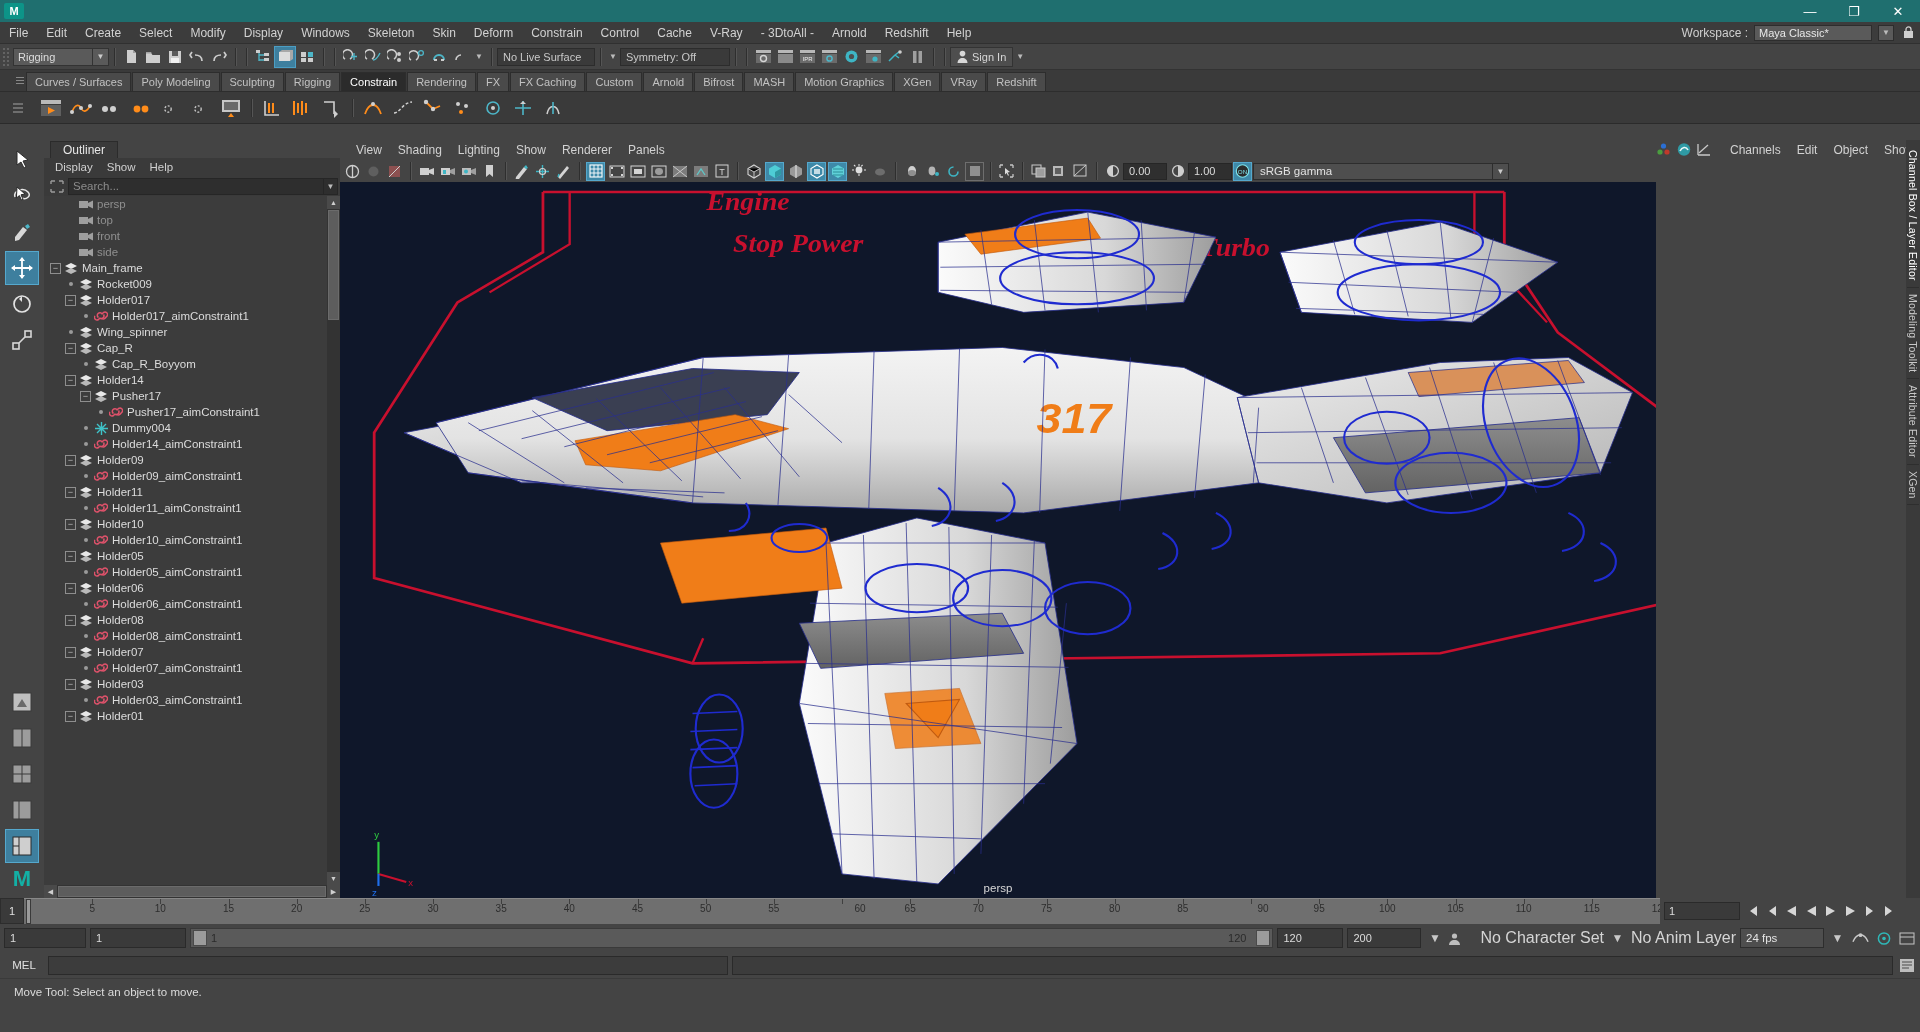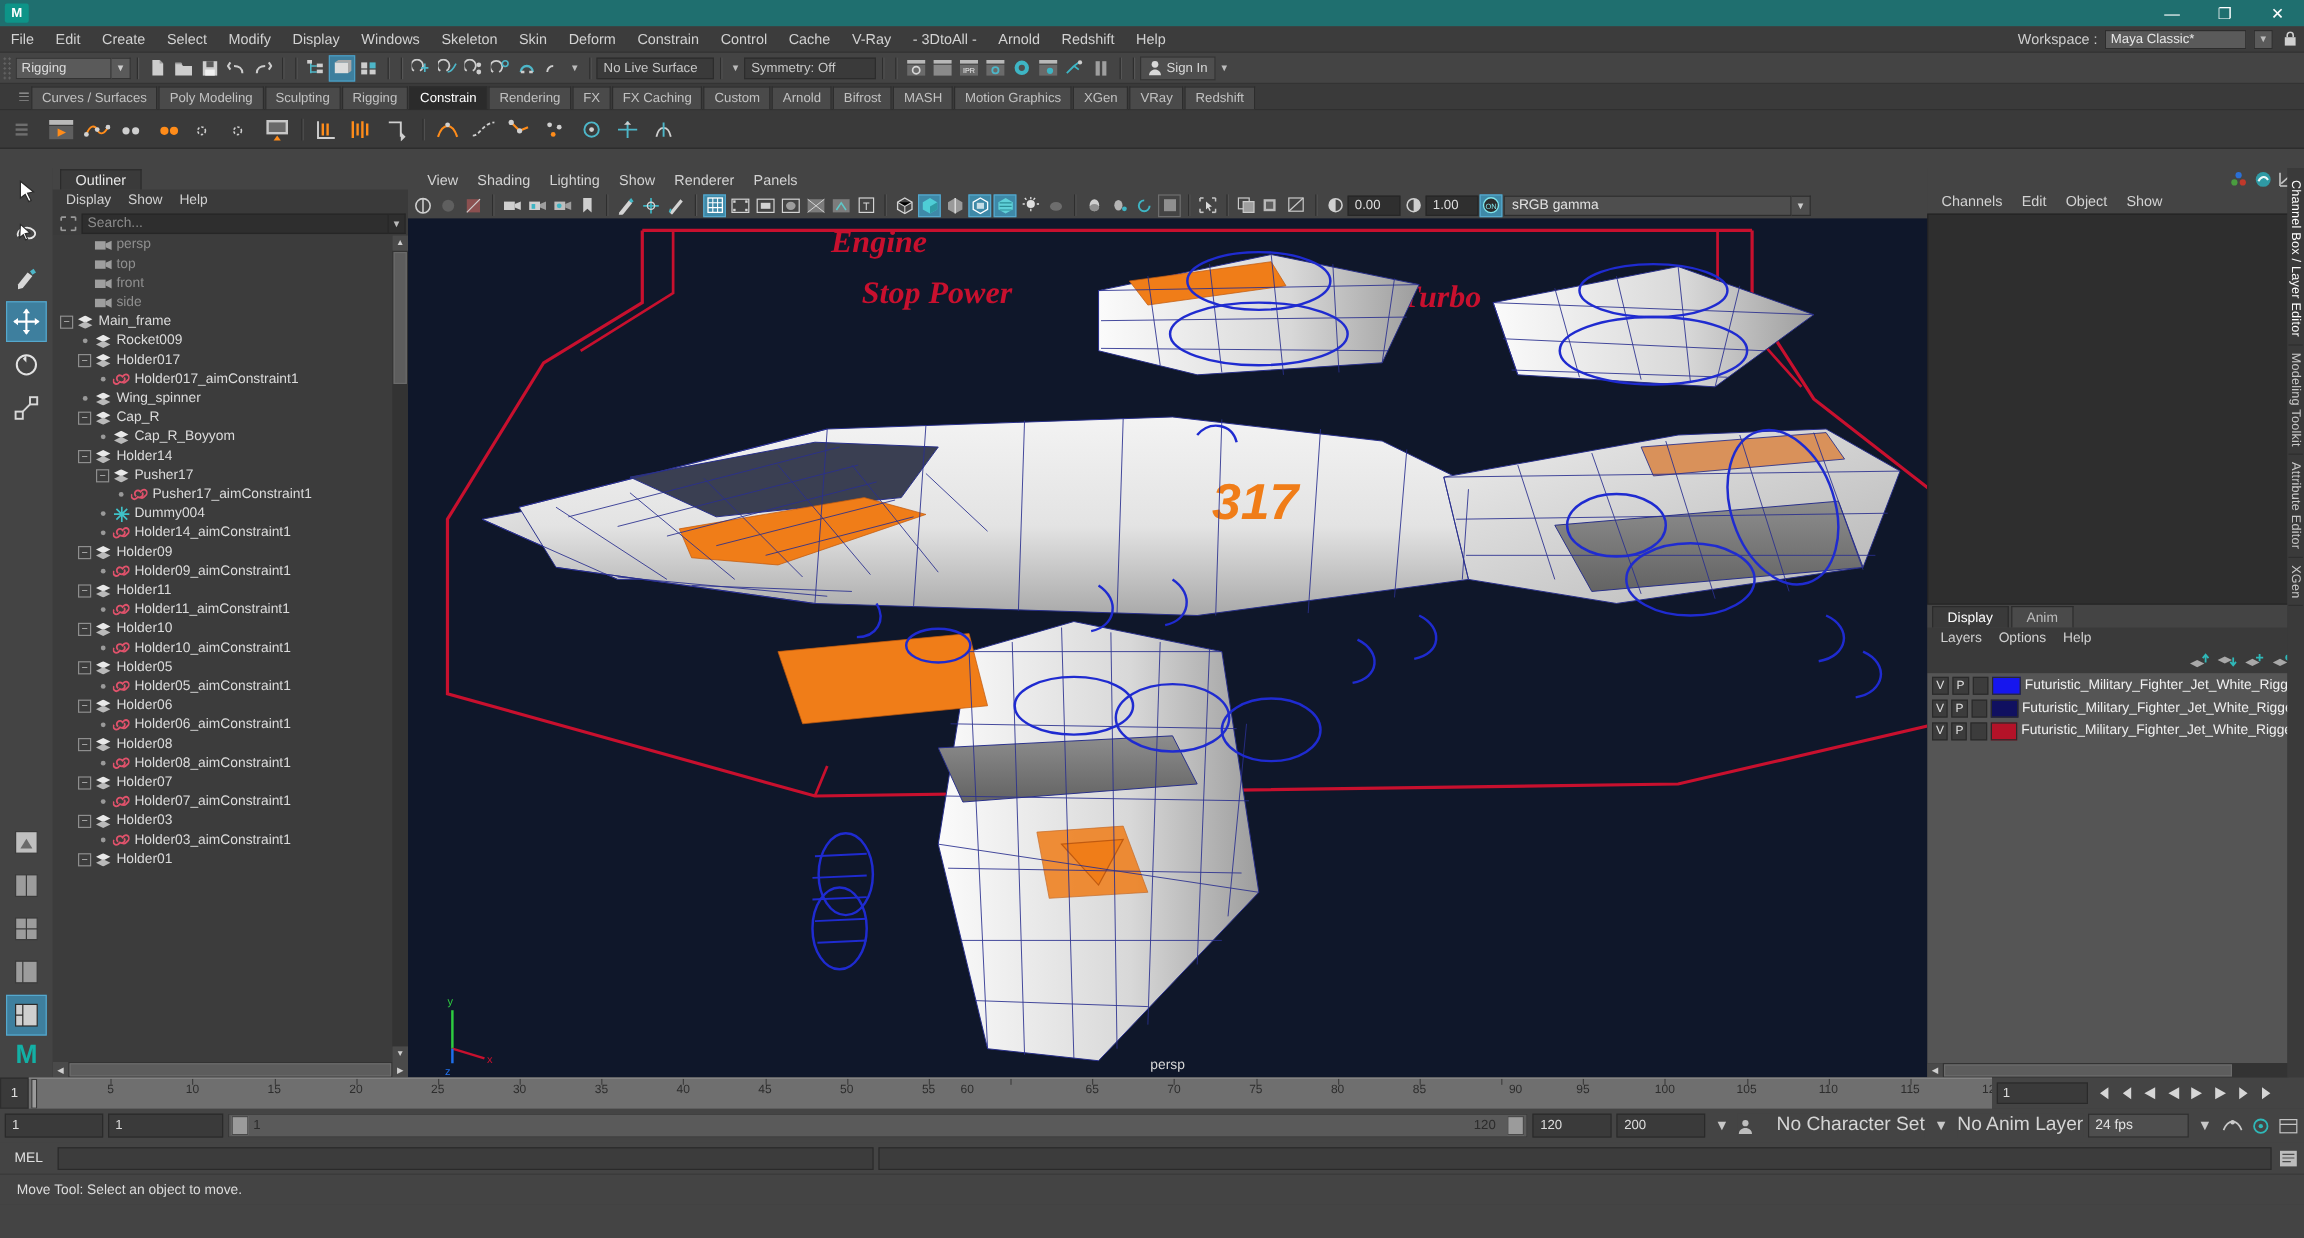--- a/index.html
+++ b/index.html
@@ -160,21 +160,21 @@
   .vpi.on { background:#3e89a8; border-color:#55a8cd;}
   .vpi.frame { border-color:#6e6e6e; }
   .numf { width:44px; height:17px; background:#2f2f2f; border:1px solid #262626; color:#dcdcdc;
     font-size:11px; display:flex; align-items:center; padding-left:5px;}
   .gamma { width:240px; height:17px; background:#4e4e4e; border:1px solid #2d2d2d; color:#e2e2e2;
     font-size:11.5px; display:flex; align-items:center; padding-left:6px;}
   .gamma-arrow { width:16px; height:17px; background:#4e4e4e; border:1px solid #2d2d2d; border-left:none;
     display:flex;align-items:center;justify-content:center;font-size:8px;color:#ccc;}
   .viewport { flex:1; position:relative; background:#0f172a; overflow:hidden; }
   .vp-label { position:absolute; left:50%; transform:translateX(-50%); bottom:4px; color:#d8d8d8; font-size:11.5px;}
-  .channelbox { width:314px; background:#444; display:flex; flex-direction:column; }
+  .channelbox { width:264px; background:#444; display:flex; flex-direction:row; }
   .cb-toprow { height:18px; display:flex; align-items:center; justify-content:flex-end; gap:4px; padding-right:6px;}
   .cb-menu { height:20px; display:flex; align-items:center; padding-left:4px; }
   .cb-menu span { padding:0 8px; font-size:12px; color:#d2d2d2; line-height:20px;}
   .cb-body { flex:1; background:#2e2e2e; border:1px solid #232323; }
   .lay-tabs { height:19px; display:flex; align-items:flex-end; padding-left:4px; background:#444;}
   .lay-tab { height:18px; line-height:18px; padding:0 12px; font-size:11.5px; color:#bdbdbd;
      background:#4a4a4a; border:1px solid #2b2b2b; border-bottom:none; margin-right:2px;}
   .lay-tab.active { background:#3a3a3a; color:#fff;}
   .lay-menu { height:18px; display:flex; align-items:center; padding-left:4px; background:#3a3a3a;}
   .lay-menu span { padding:0 7px; font-size:11.5px; color:#d0d0d0; line-height:18px;}
@@ -1530,21 +1530,21 @@
         <div class="tlab" style="left: 477.167px;">35</div>
         <div class="tick" style="left: 545.333px;"></div>
         <div class="tlab" style="left: 545.333px;">40</div>
         <div class="tick" style="left: 613.5px;"></div>
         <div class="tlab" style="left: 613.5px;">45</div>
         <div class="tick" style="left: 681.667px;"></div>
         <div class="tlab" style="left: 681.667px;">50</div>
         <div class="tick" style="left: 749.833px;"></div>
         <div class="tlab" style="left: 749.833px;">55</div>
         <div class="tick" style="left: 818px;"></div>
-        <div class="tlab" style="left: 782px;">60</div>
+        <div class="tlab" style="left: 836px;">60</div>
         <div class="tick" style="left: 886.167px;"></div>
         <div class="tlab" style="left: 886.167px;">65</div>
         <div class="tick" style="left: 954.333px;"></div>
         <div class="tlab" style="left: 954.333px;">70</div>
         <div class="tick" style="left: 1022.5px;"></div>
         <div class="tlab" style="left: 1022.5px;">75</div>
         <div class="tick" style="left: 1090.67px;"></div>
         <div class="tlab" style="left: 1090.67px;">80</div>
         <div class="tick" style="left: 1158.83px;"></div>
         <div class="tlab" style="left: 1158.83px;">85</div>

